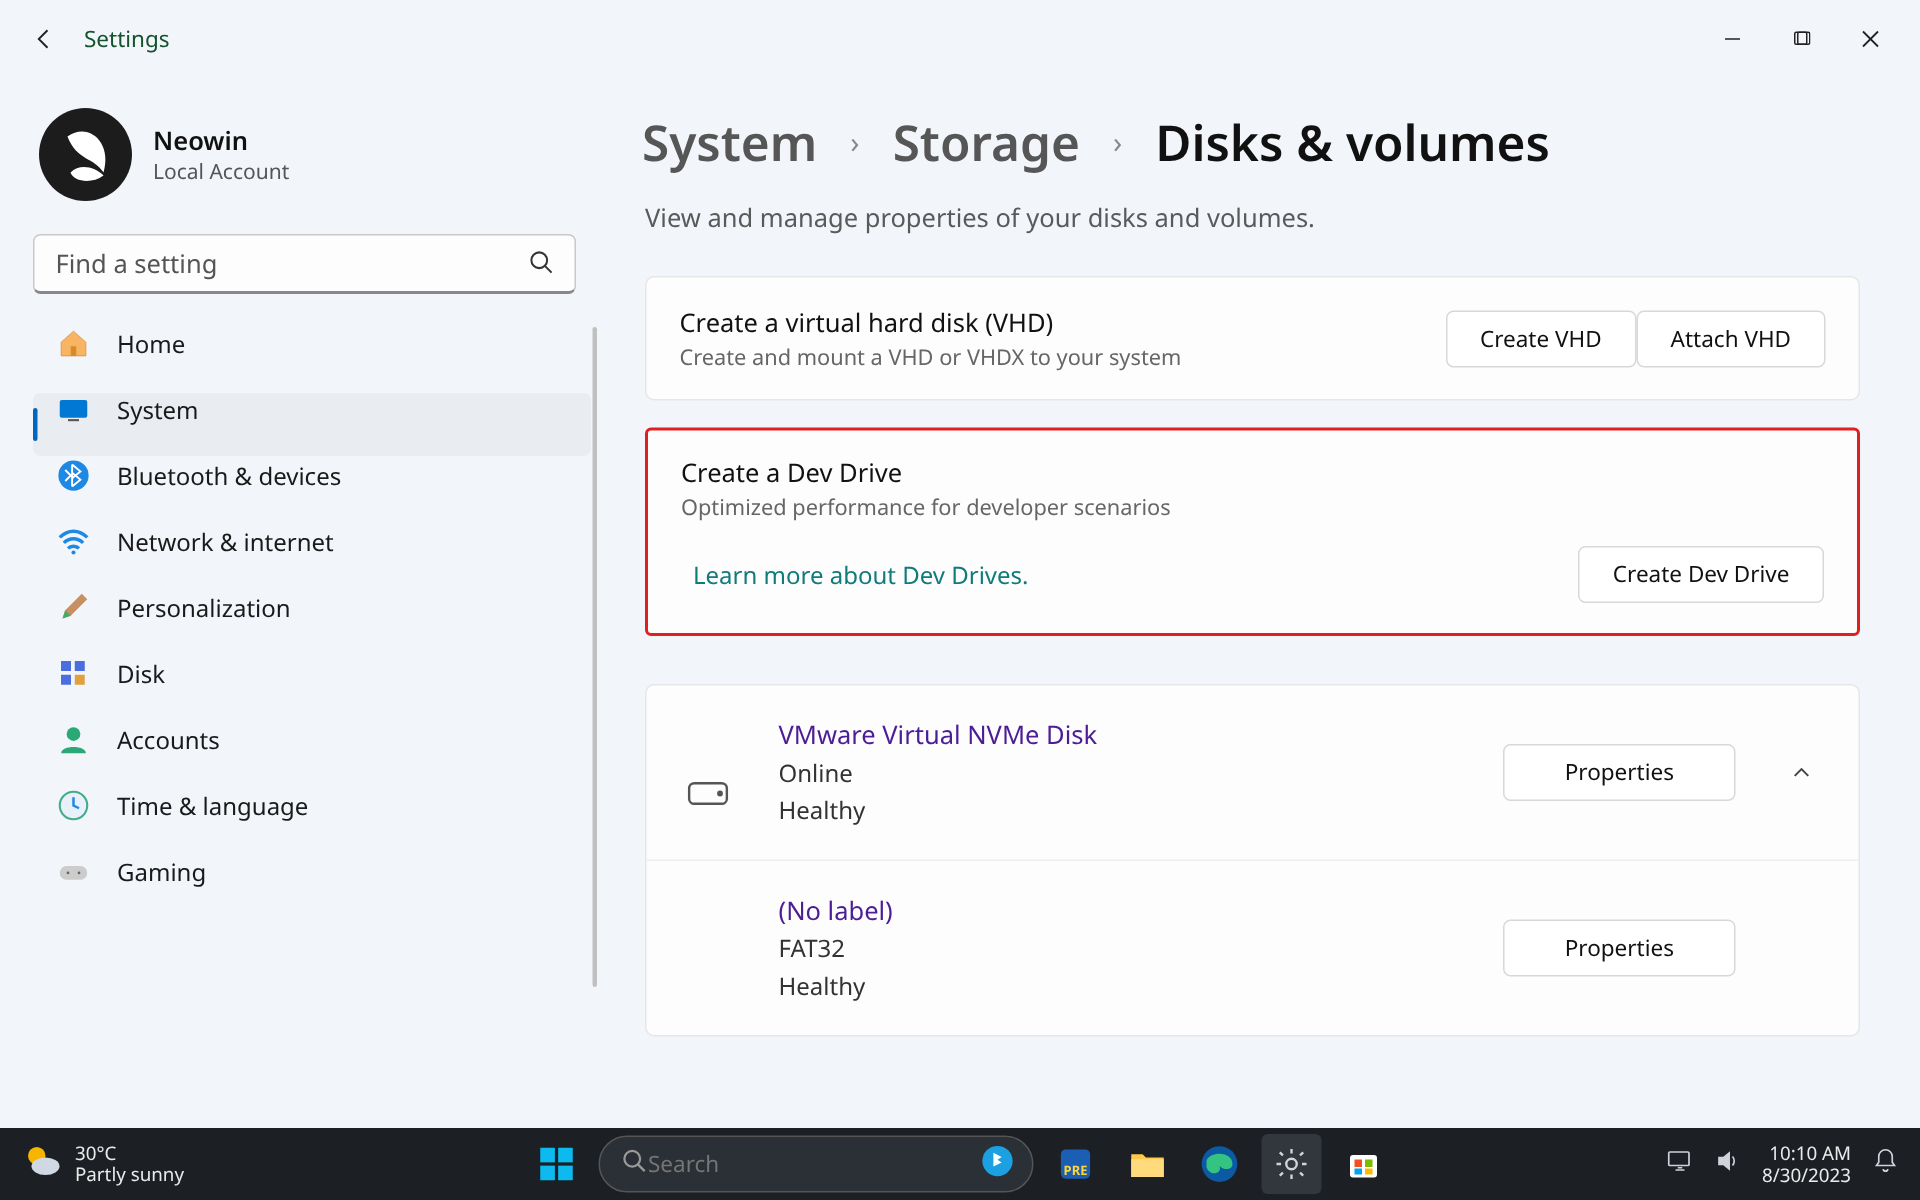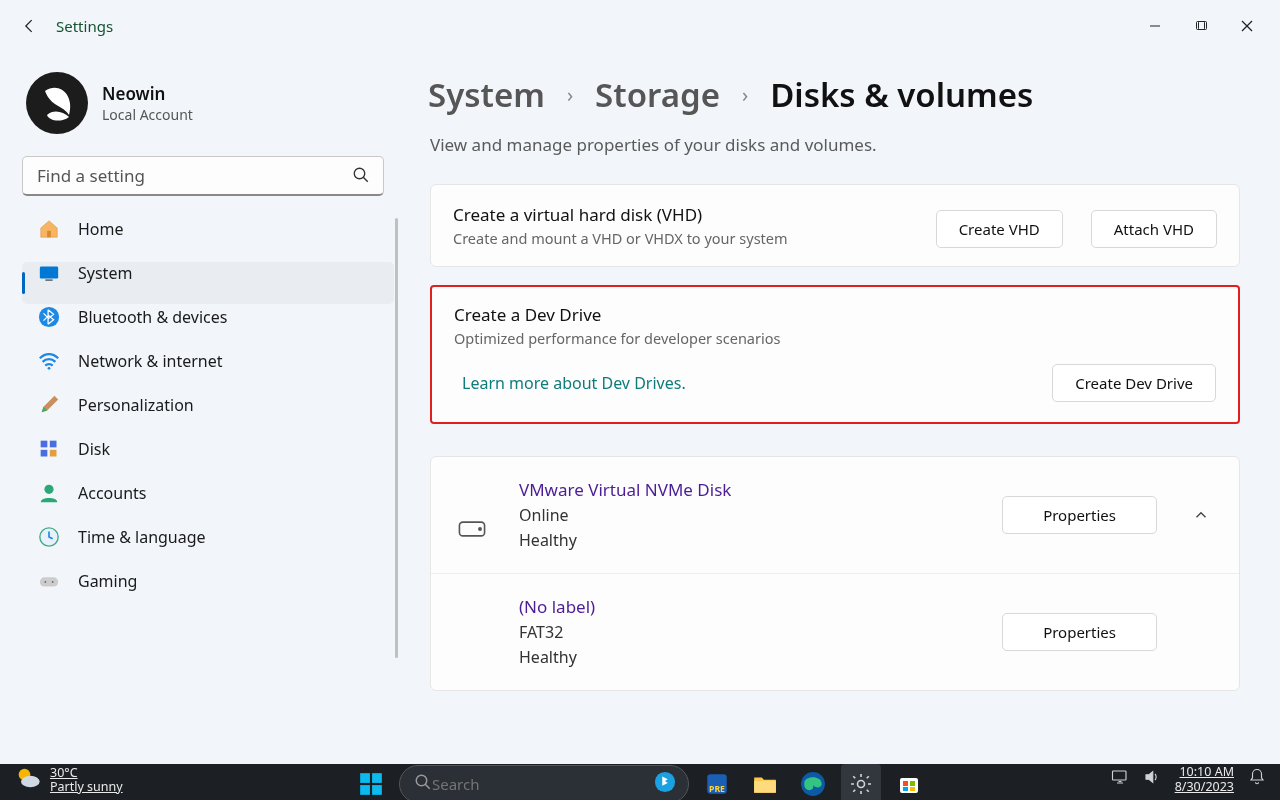--- a/index.html
+++ b/index.html
@@ -41,38 +41,38 @@
 
   
   .bc { display:flex; align-items:center; gap:22px; margin-top: 4px; margin-left:-2px;}
   .bc .seg { font-size:33px; font-weight:600; color:#565656; }
   .bc .seg.current { color:#111; }
   .bc .chev { color:#888; font-size:20px; }
   .subtitle { margin-top:16px; font-size:17px; color:#5a5a5a; }
 
   
   .card { background:#fdfdfe; border:1px solid #e6e6e6; border-radius:6px; margin-top:28px; padding:0; width: 810px;}
-  .cardrow { display:flex; align-items:flex-end; padding:18px 22px; gap:28px; }
+  .cardrow { display:flex; align-items:center; padding:18px 22px; gap:0; }
   .cardinfo { flex:1; }
   .ctitle { font-size:17px; color:#111; font-weight:400;}
   .cdesc { font-size:14.5px; color:#666; margin-top:2px;}
   .btn { background:#fff; border:1px solid #d8d8d8; border-radius:5px; padding:8px 22px; font-size:15px; color:#111; cursor:default; }
   .link { color:#0f7b7b; font-size:16px; }
   .highlight { border:2px solid #e02020; border-radius:4px; margin-top:18px; padding-bottom: 8px;}
   .highlight .cardrow { padding:16px 22px 6px 22px; }
   .highlight .actionrow { display:flex; align-items:center; justify-content:space-between; padding: 10px 22px 12px 30px;}
 
   .diskrow { display:flex; align-items:center; padding:20px 22px; gap:28px;}
   .diskicon { width:38px; display:flex; justify-content:center; color:#555; padding-top: 28px;}
   .diskinfo { flex:1; font-size:16px; color:#333; line-height:1.55;}
   .diskinfo .dtitle { font-size:17px; color:#4c1d95;}
   .expand { width:32px; display:flex; justify-content:center; color:#444;}
 
   
-  .taskbar { position:absolute; bottom:0; left:0; right:0; height:36px; background:#1c1f24; display:flex; align-items:flex-start; color:#eaeaea; font-size:12.5px; padding:0 14px;text-decoration:underline; }
+  .taskbar { position:absolute; bottom:0; left:0; right:0; height:48px; background:#1c1f24; display:flex; align-items:center; color:#eaeaea; font-size:12.5px; padding:0 14px; }
   .tb-left { display:flex; align-items:center; gap:10px; }
   .tb-weather { display:flex; align-items:center; gap:8px; }
   .tb-temp { line-height:1.15; }
   .tb-center { position:absolute; left:50%; transform:translateX(-50%); display:flex; align-items:center; gap:8px; }
   .tb-search { display:flex; align-items:center; background:#2b2f36; border:1px solid #555; border-radius:22px; height:38px; width:290px; padding:0 14px; }
   .tb-search input { background:transparent; border:none; outline:none; color:#ccc; font-size:15px; flex:1;}
   .tb-icon { width:40px; height:40px; display:flex; align-items:center; justify-content:center; border-radius:4px;}
   .tb-icon.active { background:#32363d; }
   .tb-right { margin-left:auto; display:flex; align-items:center; gap:14px; }
   .tb-clock { text-align:right; line-height:1.2; font-size:12.5px;}

